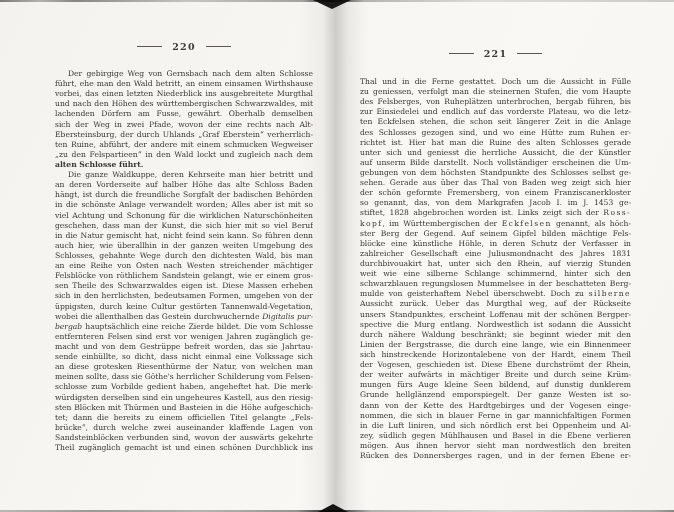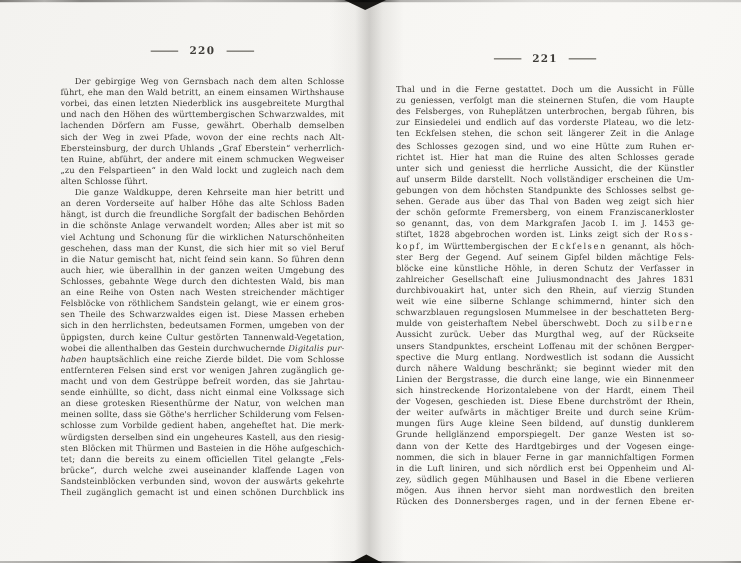--- a/index.html
+++ b/index.html
@@ -74,21 +74,21 @@
   }
   .page-right .textcol { margin-top: 18px; }
 
   .tline {
     height: 10.12px;
     overflow: hidden;
     text-align: justify;
     text-align-last: justify;
   }
   .tline.indent { text-indent: 13px; }
-  .tline.end { text-align-last: left; }
+  .tline.end { text-align-last: left; font-weight: bold; }
   .i  { font-style: italic; }
   .sp { letter-spacing: 1.4px; }
 </style>
 </head>
 <body>
 
 <div class="scan">
 
   <div class="page page-left">
     <div class="pagehead">
@@ -115,21 +115,21 @@
         <div class="tline">geschehen, dass man der Kunst, die sich hier mit so viel Beruf</div>
         <div class="tline">in die Natur gemischt hat, nicht feind sein kann. So führen denn</div>
         <div class="tline">auch hier, wie überallhin in der ganzen weiten Umgebung des</div>
         <div class="tline">Schlosses, gebahnte Wege durch den dichtesten Wald, bis man</div>
         <div class="tline">an eine Reihe von Osten nach Westen streichender mächtiger</div>
         <div class="tline">Felsblöcke von röthlichem Sandstein gelangt, wie er einem gros-</div>
         <div class="tline">sen Theile des Schwarzwaldes eigen ist. Diese Massen erheben</div>
         <div class="tline">sich in den herrlichsten, bedeutsamen Formen, umgeben von der</div>
         <div class="tline">üppigsten, durch keine Cultur gestörten Tannenwald-Vegetation,</div>
         <div class="tline">wobei die allenthalben das Gestein durchwuchernde <span class="i">Digitalis pur-</span></div>
-        <div class="tline"><span class="i">haben</span> hauptsächlich eine reiche Zierde bildet. Die vom Schlosse</div>
+        <div class="tline"><span class="i">bergab</span> hauptsächlich eine reiche Zierde bildet. Die vom Schlosse</div>
         <div class="tline">entfernteren Felsen sind erst vor wenigen Jahren zugänglich ge-</div>
         <div class="tline">macht und von dem Gestrüppe befreit worden, das sie Jahrtau-</div>
         <div class="tline">sende einhüllte, so dicht, dass nicht einmal eine Volkssage sich</div>
         <div class="tline">an diese grotesken Riesenthürme der Natur, von welchen man</div>
         <div class="tline">meinen sollte, dass sie Göthe's herrlicher Schilderung vom Felsen-</div>
         <div class="tline">schlosse zum Vorbilde gedient haben, angeheftet hat. Die merk-</div>
         <div class="tline">würdigsten derselben sind ein ungeheures Kastell, aus den riesig-</div>
         <div class="tline">sten Blöcken mit Thürmen und Basteien in die Höhe aufgeschich-</div>
         <div class="tline">tet; dann die bereits zu einem officiellen Titel gelangte „Fels-</div>
         <div class="tline">brücke“, durch welche zwei auseinander klaffende Lagen von</div>

